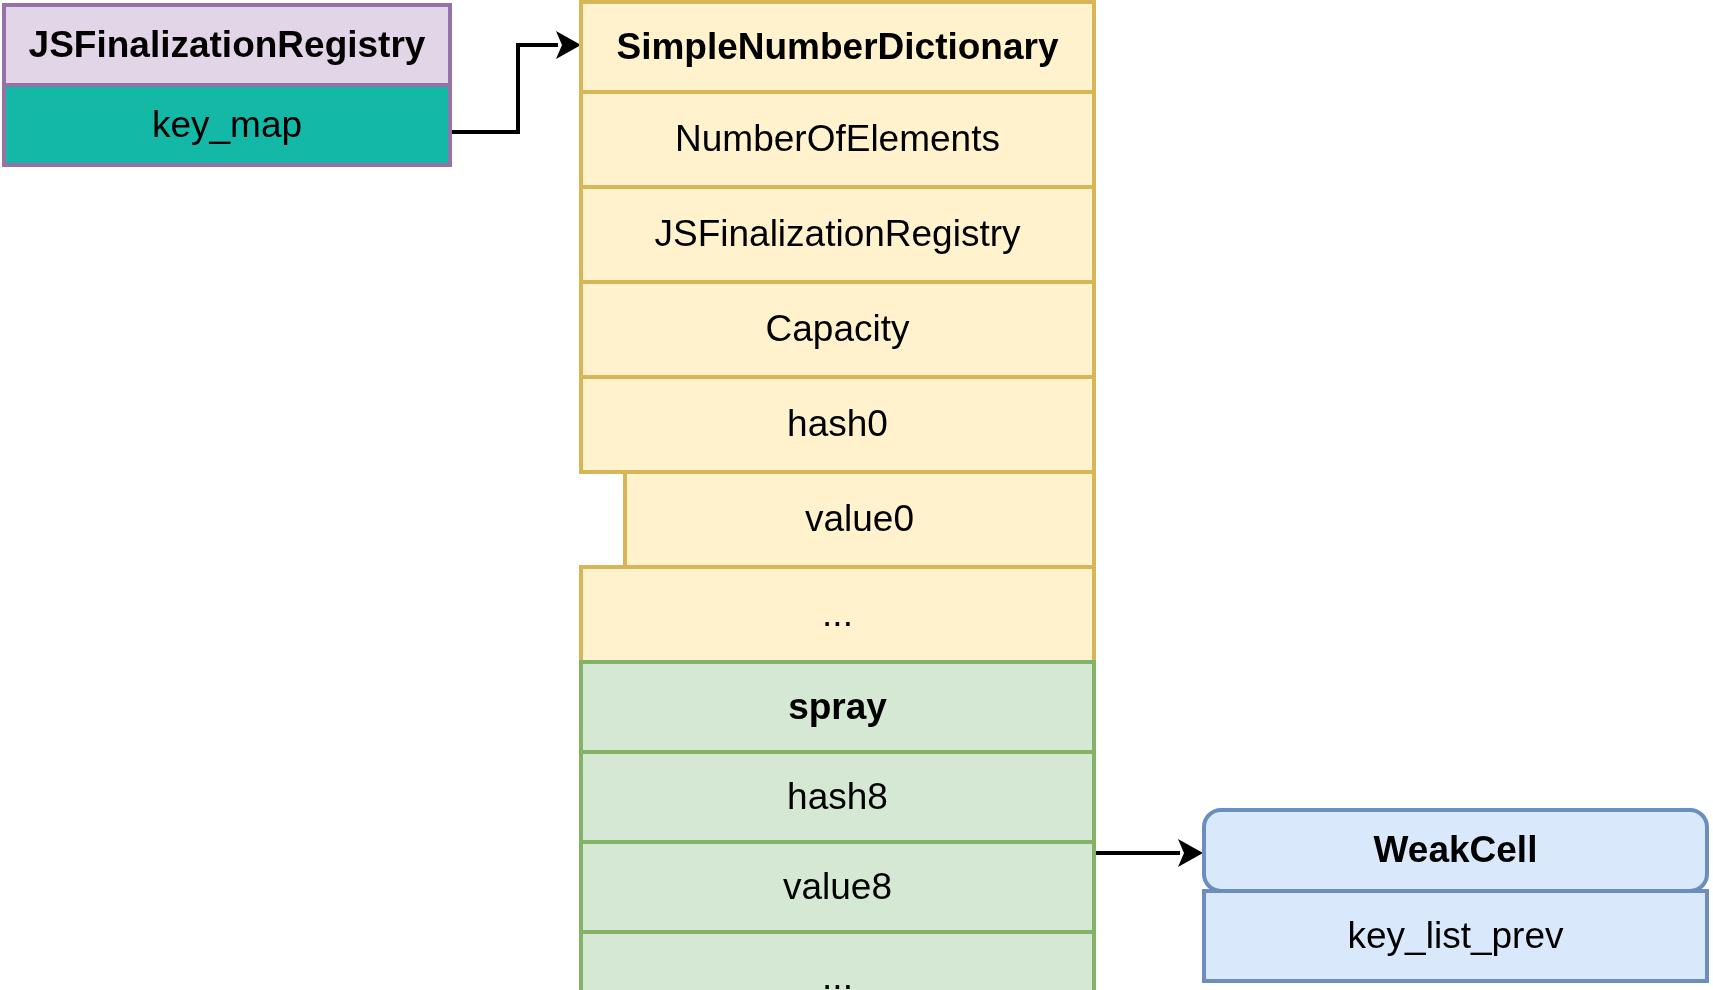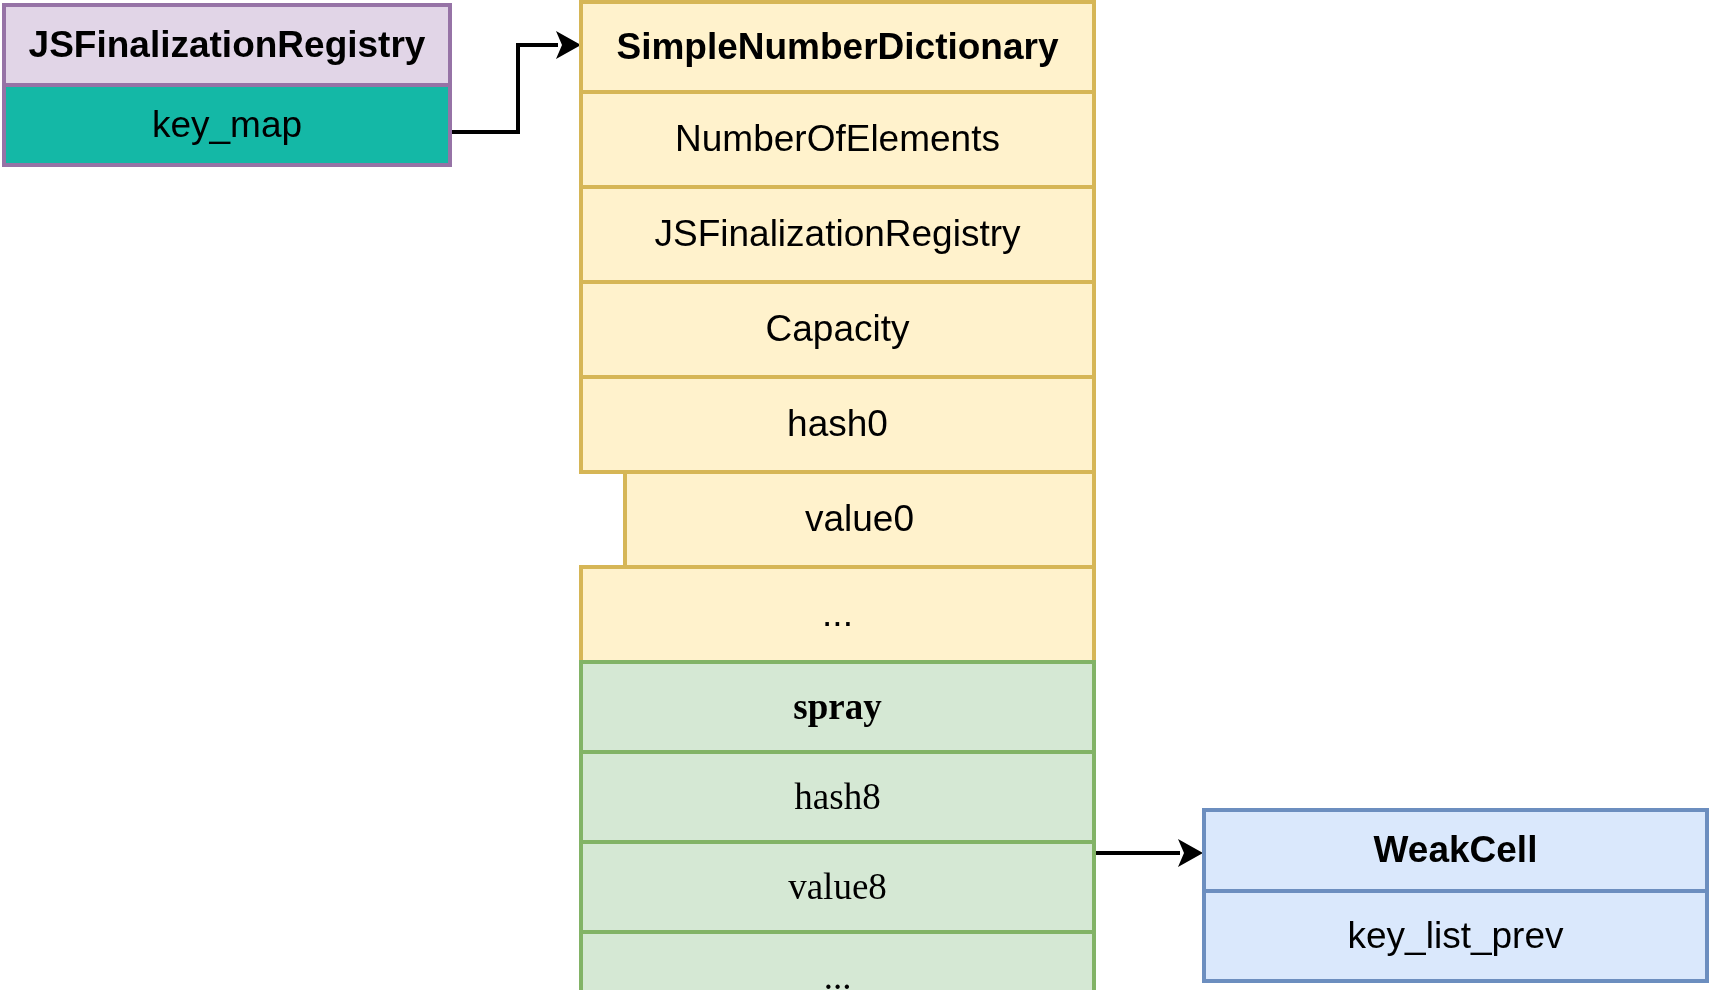--- a/index.html
+++ b/index.html
@@ -40,21 +40,21 @@
   .cell.title { font-weight: 700; }
 
   
   #registry-box { left: 2px; top: 3px; width: 450px; }
   #registry-box .cell { height: 84px; }
 
   
   #dictionary-box { left: 579px; top: 0px; width: 517px; }
   #dictionary-box .section.yellow .cell:first-child { height: 94px; }
   #dictionary-box .section.yellow .cell { height: 99px; }
-  #dictionary-box .section.green .cell { height: 94px; font-family: Liberation Serif, serif; }
+  #dictionary-box .section.green .cell { height: 94px; }
 
   
   #weakcell-box { left: 1202px; top: 808px; width: 507px; }
   #weakcell-box .cell.title { height: 85px; }
   #weakcell-box .cell.field { height: 94px; }
 </style>
 </head>
 <body>
 
 <div class="canvas" style="background-color: rgb(255, 255, 255);">
@@ -87,17 +87,17 @@
     </div>
     <div class="section green">
       <div class="cell title" style="background-color: rgb(213, 232, 212); border-color: rgb(130, 179, 102);">spray</div>
       <div class="cell" style="background-color: rgb(213, 232, 212); border-color: rgb(130, 179, 102);">hash8</div>
       <div class="cell" style="background-color: rgb(213, 232, 212); border-color: rgb(130, 179, 102);">value8</div>
       <div class="cell" style="background-color: rgb(213, 232, 212); border-color: rgb(130, 179, 102);">...</div>
     </div>
   </div>
 
   <div class="box" id="weakcell-box">
-    <div class="cell title" style="background-color: rgb(218, 232, 252); border-color: rgb(108, 142, 191);">WeakCell</div>
+    <div class="cell title" style="background-color: rgb(218, 232, 252); border-color: rgb(108, 142, 191); border-radius: 19px;">WeakCell</div>
     <div class="cell field" style="background-color: rgb(218, 232, 252); border-color: rgb(108, 142, 191);">key_list_prev</div>
   </div>
 
 </div>
 
 </body></html>

